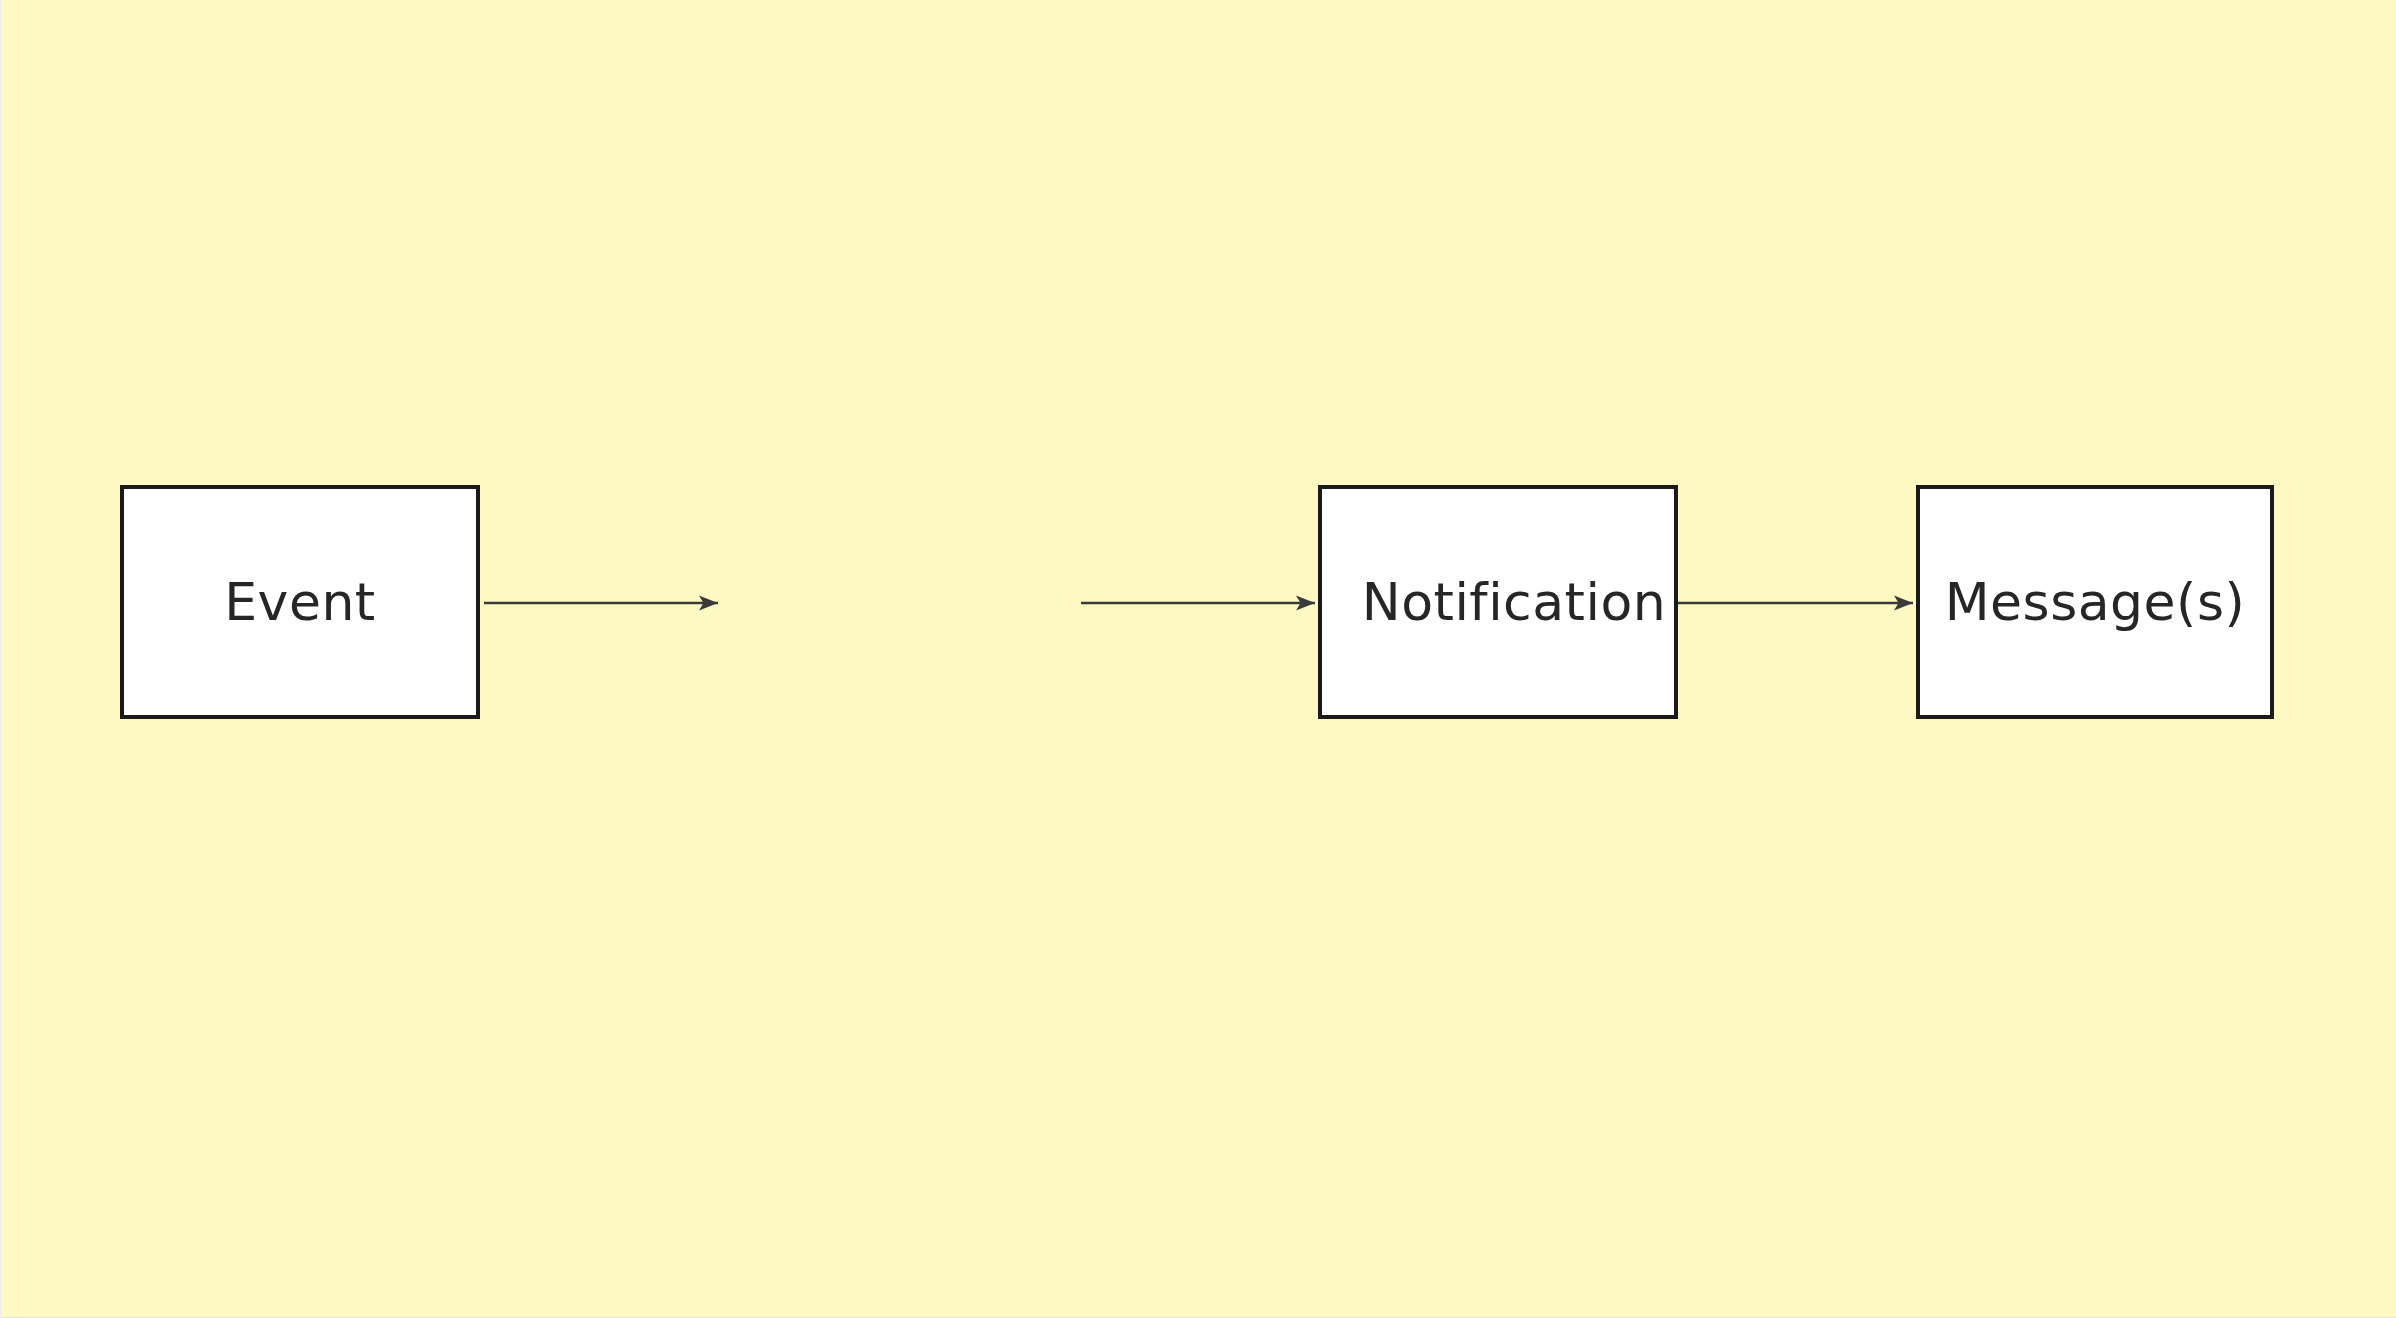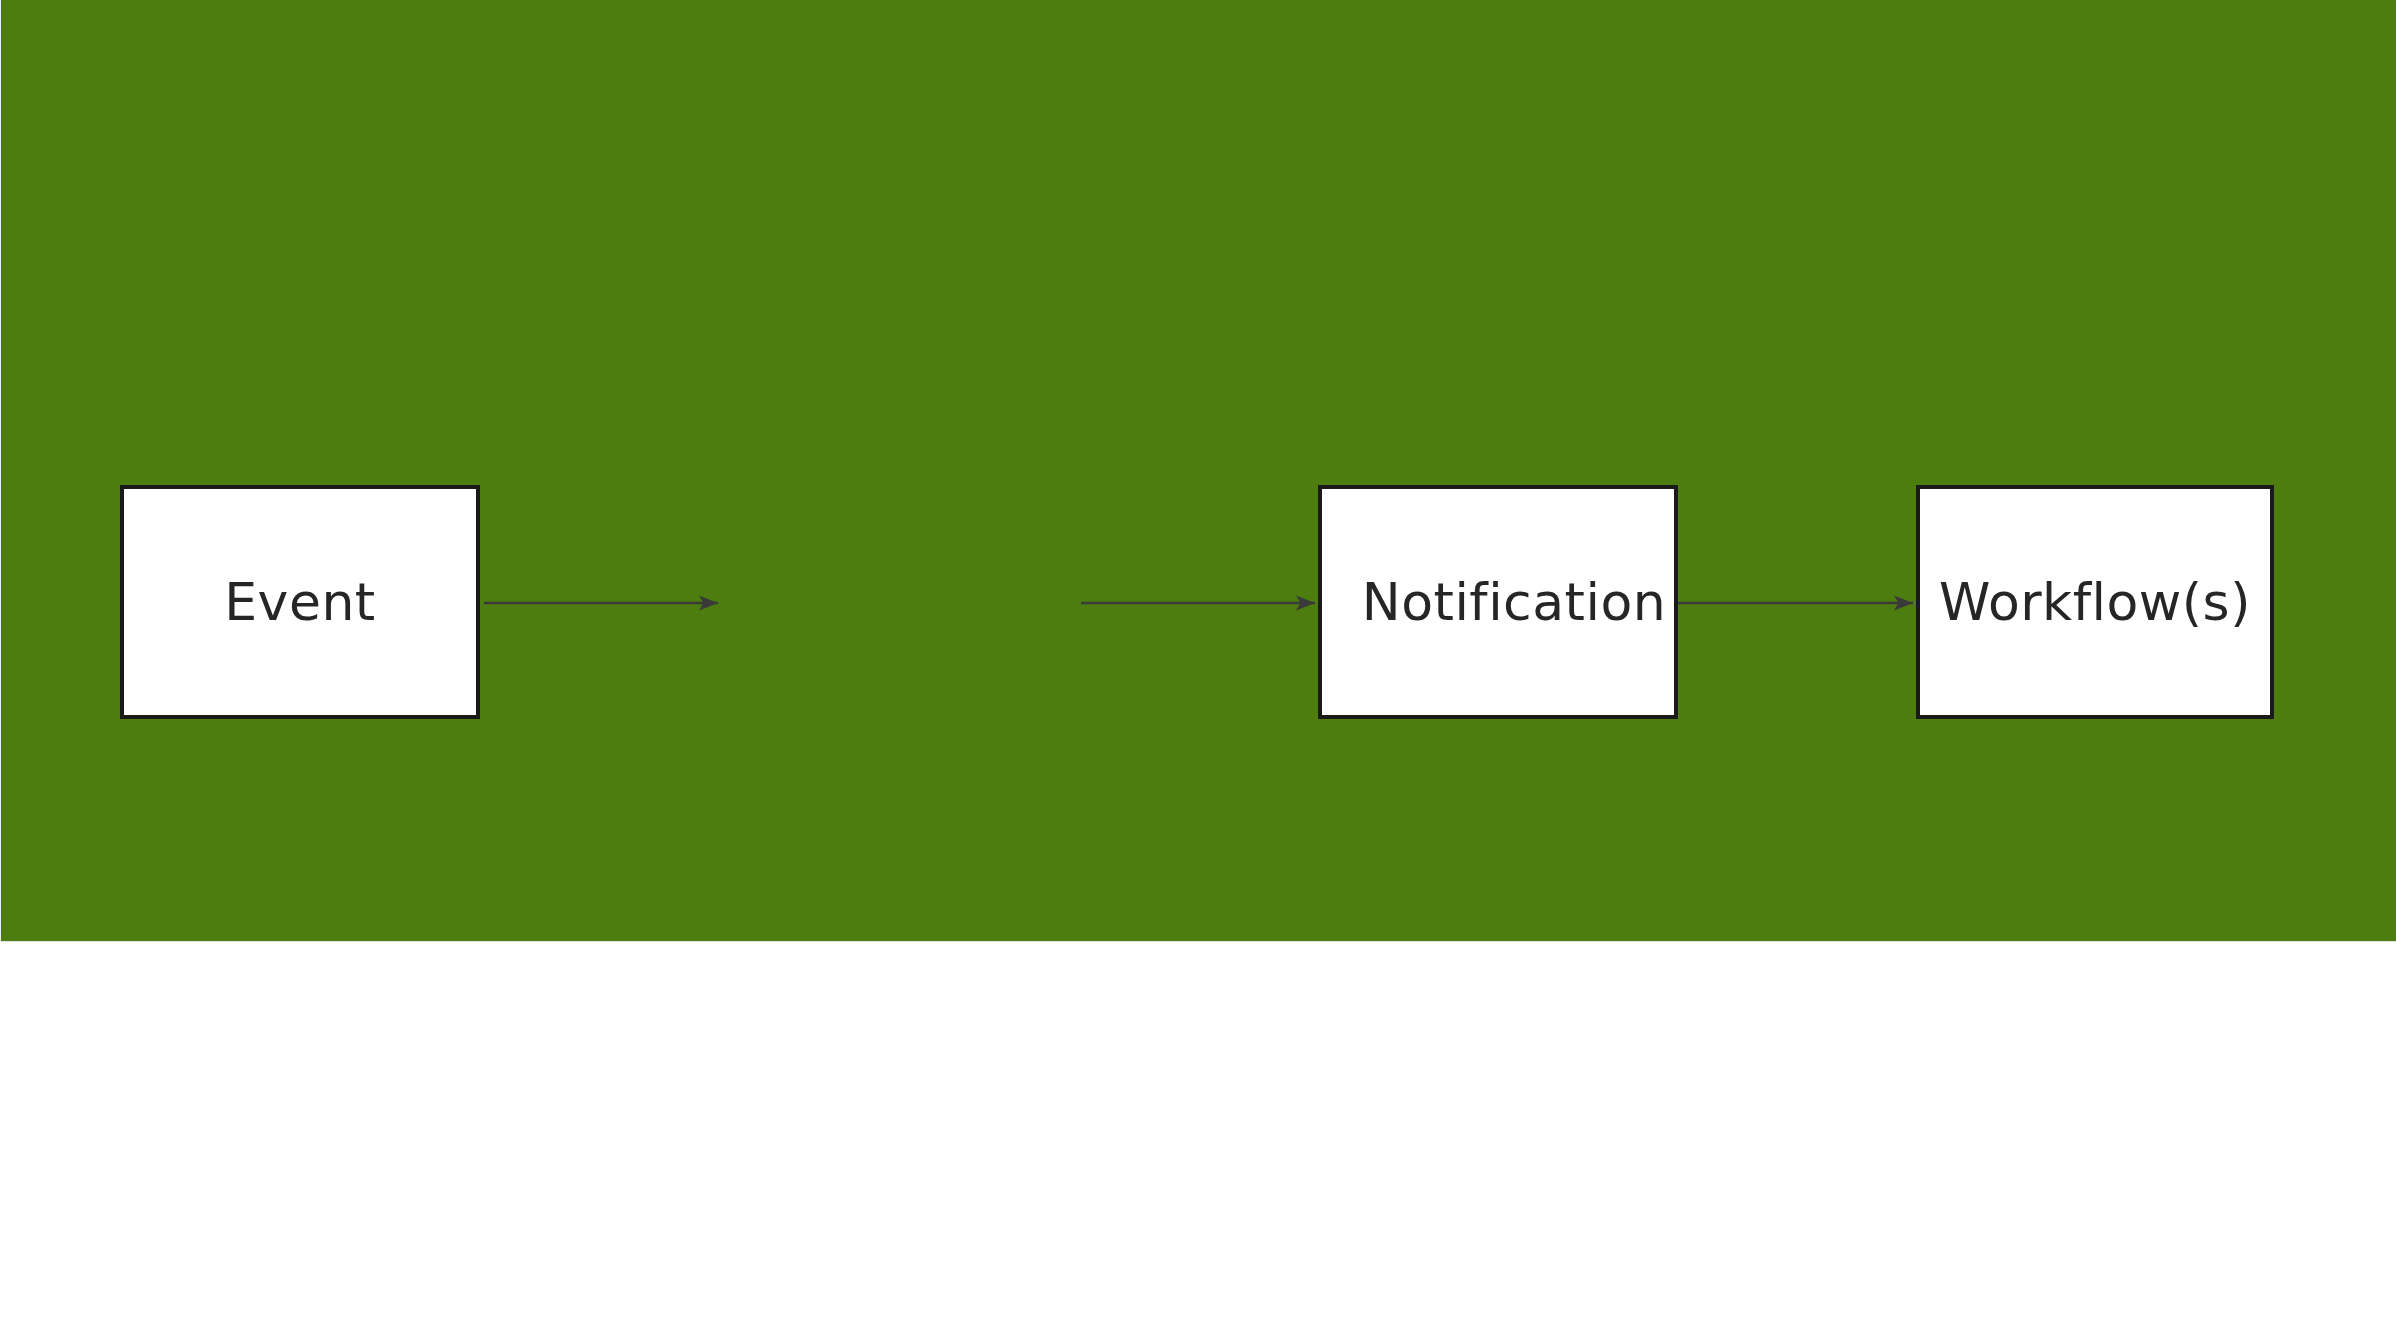--- a/index.html
+++ b/index.html
@@ -3,22 +3,22 @@
 <meta charset="utf-8">
 <style>
   html, body {
     margin: 0;
     padding: 0;
     background: #ffffff;
   }
   .canvas {
     position: relative;
     width: 2396px;
-    height: 942px;
-    background: #4d7c0f;
+    height: 1318px;
+    background: #fef9c3;
     border-left: 1px solid #ececec;
     border-bottom: 1px solid #e2e2e2;
     box-sizing: border-box;
     overflow: hidden;
     font-family: "DejaVu Sans", "Liberation Sans", sans-serif;
   }
   .edges-overlay {
     position: absolute;
     left: 0;
     top: 0;
@@ -70,16 +70,16 @@
   <div class="node node-event">
     <span class="node-label">Event</span>
   </div>
 
 
   <div class="node node-notification">
     <span class="node-label">Notification</span>
   </div>
 
   <div class="node node-messages">
-    <span class="node-label">Workflow(s)</span>
+    <span class="node-label">Message(s)</span>
   </div>
 
 </div>
 
 </body></html>

